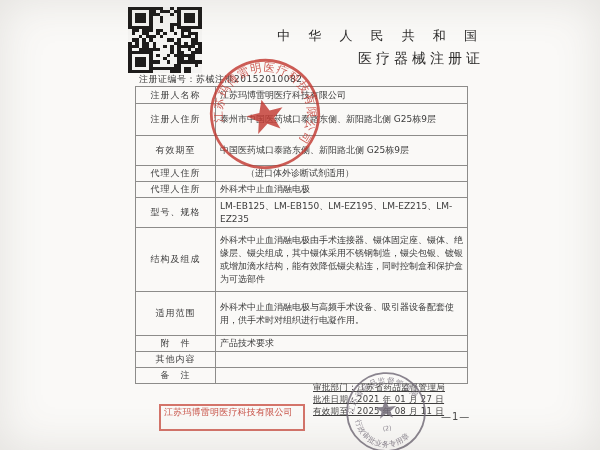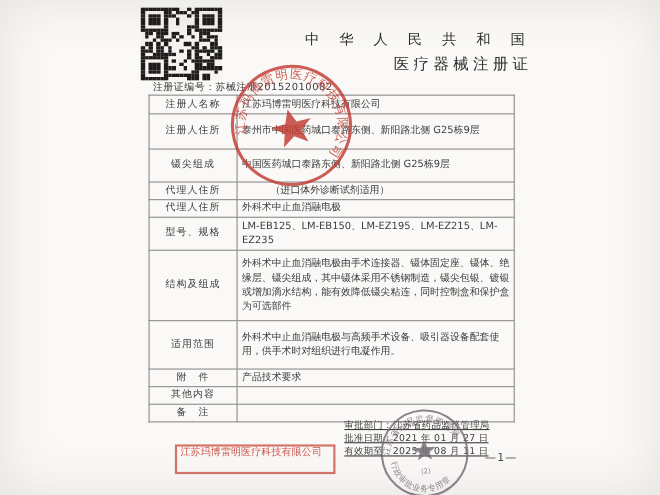--- a/index.html
+++ b/index.html
@@ -518,21 +518,21 @@
     <tbody>
       <tr style="height:17px">
           <td class="lb">注册人名称</td>
           <td class="vl">江苏玛博雷明医疗科技有限公司</td>
         </tr>
       <tr style="height:32px">
           <td class="lb">注册人住所</td>
           <td class="vl">泰州市中国医药城口泰路东侧、新阳路北侧 G25栋9层</td>
         </tr>
       <tr style="height:30px">
-          <td class="lb">镊尖组成</td>
+          <td class="lb">有效期至</td>
           <td class="vl">中国医药城口泰路东侧、新阳路北侧 G25栋9层</td>
         </tr>
       <tr style="height:14px">
           <td class="lb">代理人住所</td>
           <td class="vl ind">（进口体外诊断试剂适用）</td>
         </tr>
       <tr style="height:14px">
           <td class="lb">代理人住所</td>
           <td class="vl">外科术中止血消融电极</td>
         </tr>

